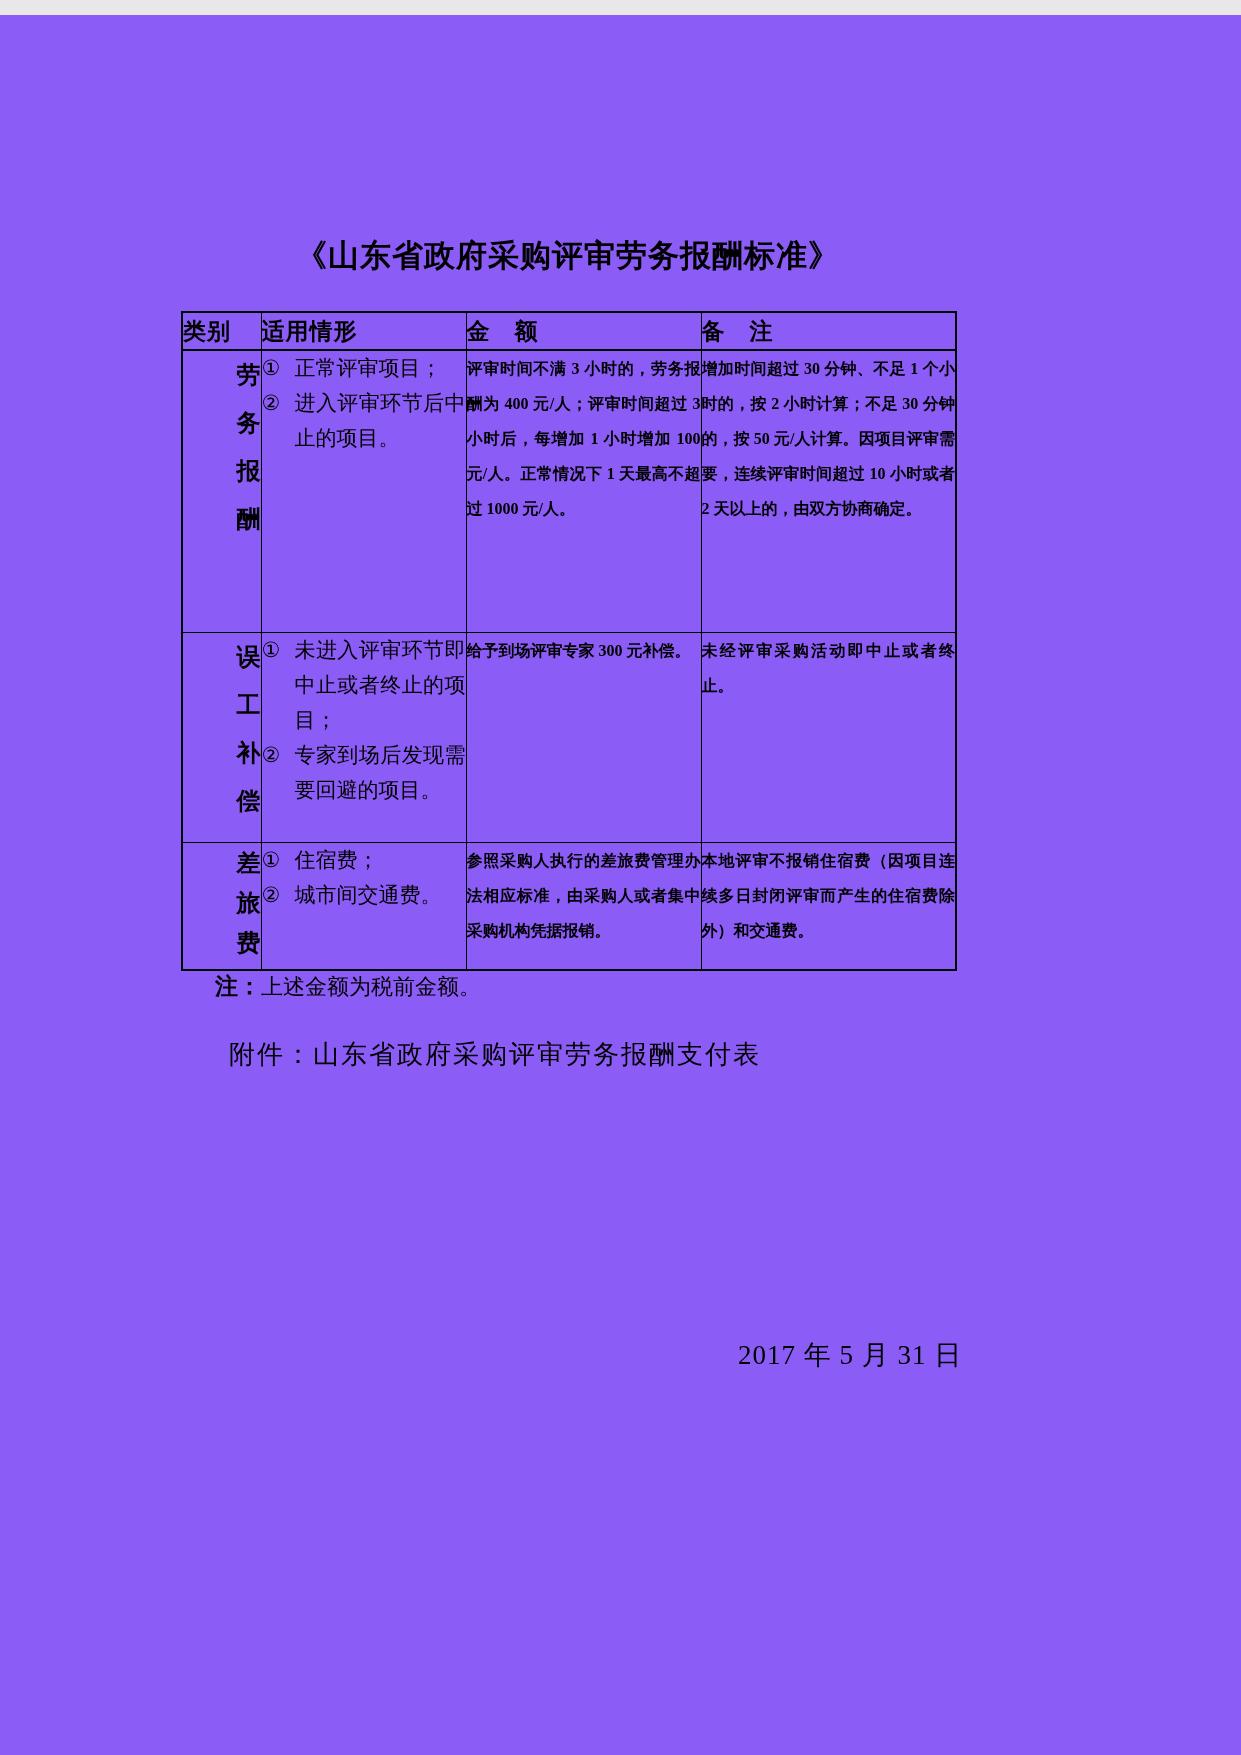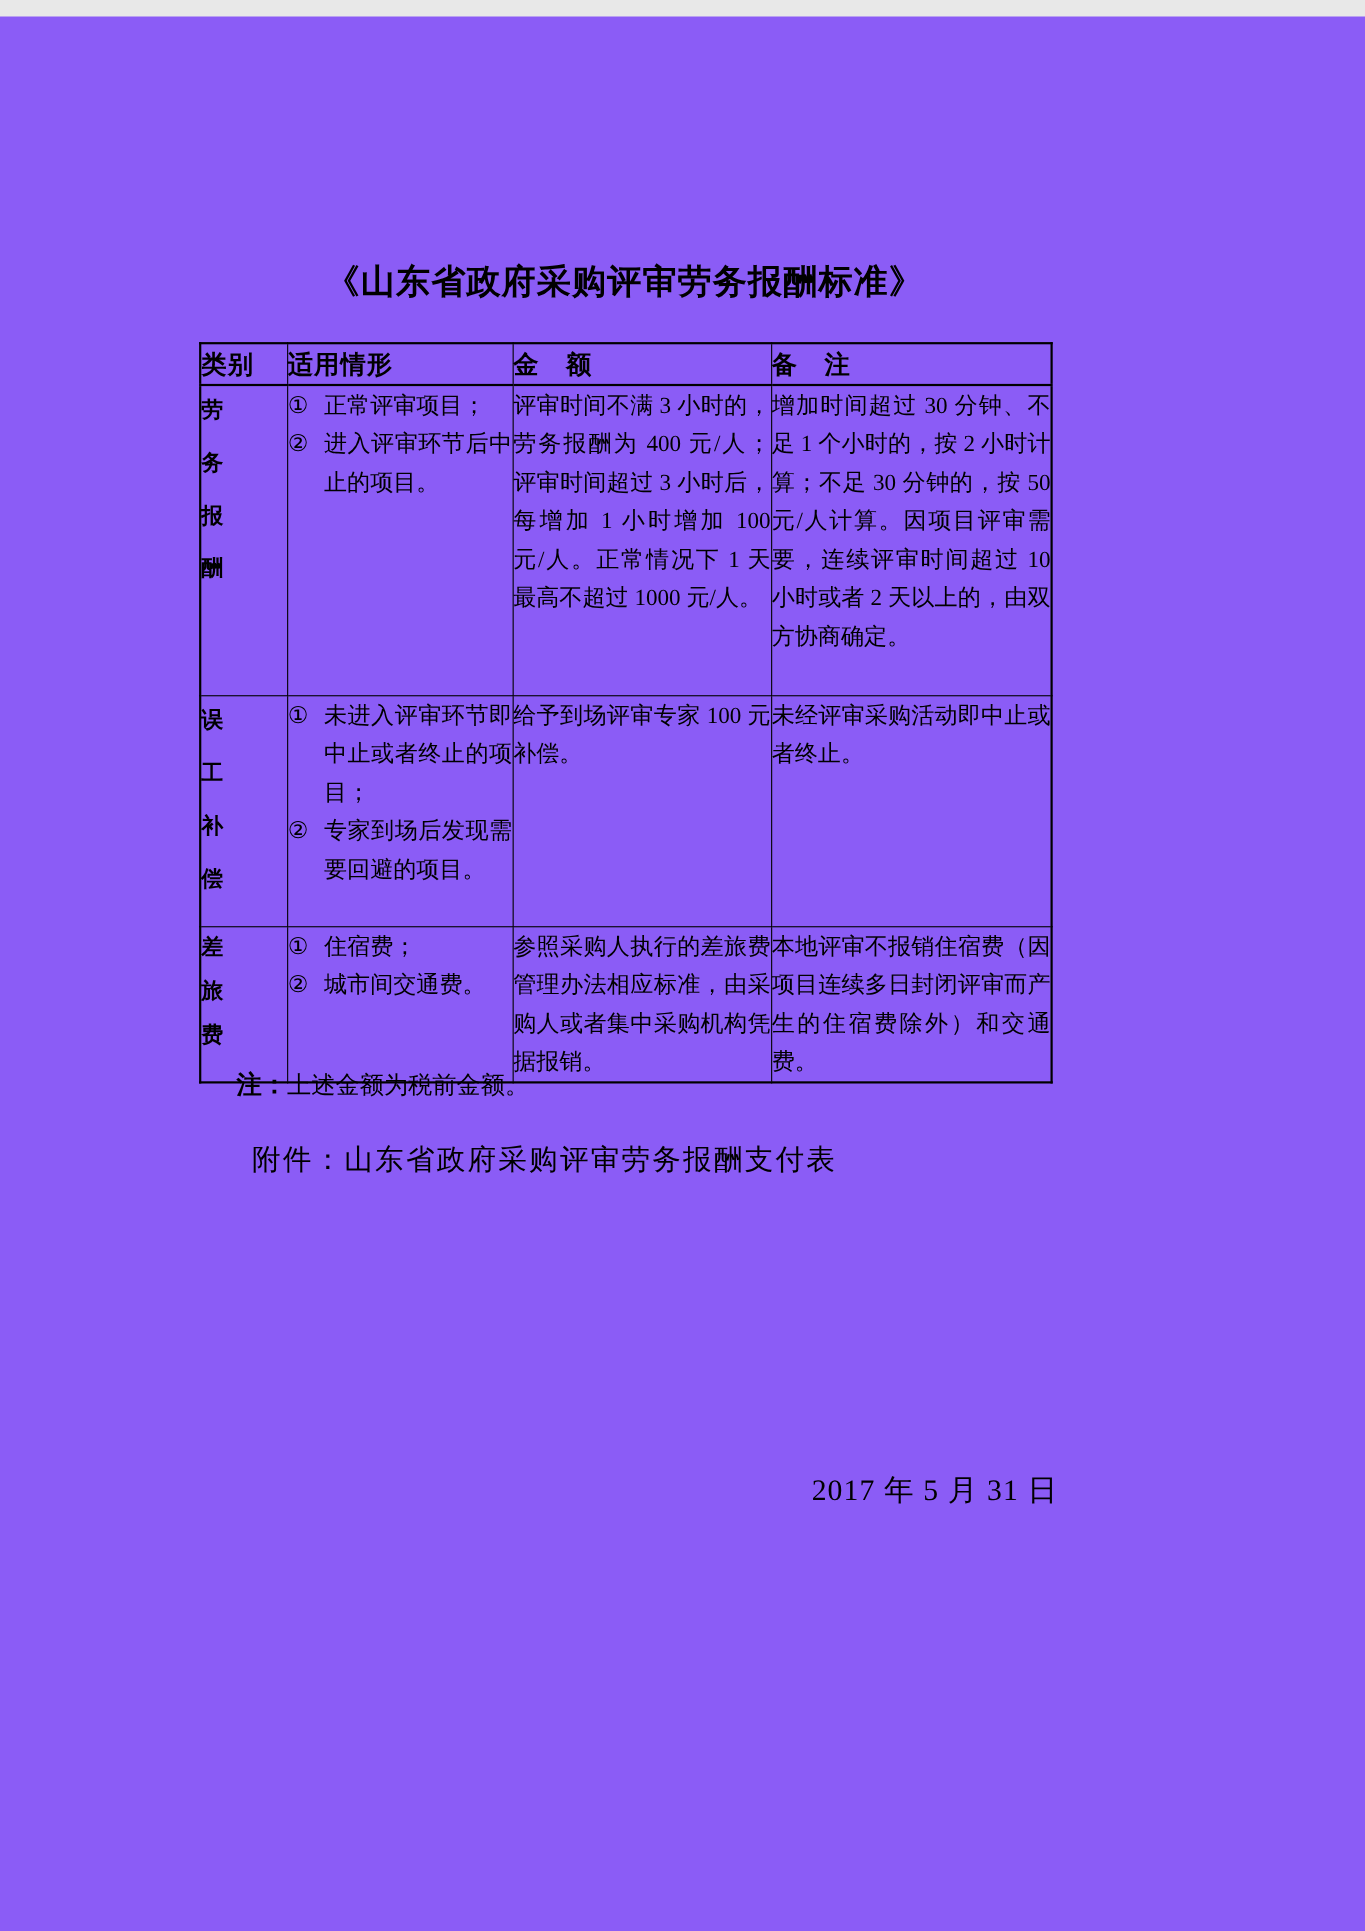--- a/index.html
+++ b/index.html
@@ -43,24 +43,24 @@
     border-bottom: 2px solid #000;
     height: 36px;
     vertical-align: middle;
     font-family: "Liberation Sans", "DejaVu Sans", sans-serif;
     font-weight: bold;
     font-size: 23px;
     text-align: left;
     letter-spacing: 1px;
   }
   td.cat-cell {
-    text-align: left;
-    font-family: Liberation Mono, monospace;
-    font-weight: bold;
-    font-size: 20px;
+    text-align: right;
+    font-family: Liberation Sans, sans-serif;
+    font-weight: bold;
+    font-size: 24px;
     padding-top: 6px;
   }
   .cat-vert {
     display: inline-block;
     width: 32px;
     word-break: break-all;
     line-height: 48px;
   }
   .cat-vert.tight { line-height: 40px; }
   td.sit-cell { padding: 5px 6px 0 8px; }
@@ -73,23 +73,24 @@
   .sit-marker {
     flex: 0 0 33px;
     text-align: left;
   }
   .sit-text {
     flex: 1 1 auto;
     text-align: justify;
   }
   td.text-cell { padding: 4px 8px 0 9px; }
   .cell-par {
-    font-size: 21px;
+    font-size: 16px;
     line-height: 35px;
     text-align: justify;
+    font-weight: bold;
   }
   .doc-note {
     position: absolute;
     left: 215px;
     top: 957px;
     font-size: 22px;
     line-height: 30px;
   }
   .doc-note .note-label {
     font-weight: bold;
@@ -167,21 +168,21 @@
           <div class="sit-item">
             <span class="sit-marker">①</span>
             <span class="sit-text">未进入评审环节即中止或者终止的项目；</span>
           </div>
           <div class="sit-item">
             <span class="sit-marker">②</span>
             <span class="sit-text">专家到场后发现需要回避的项目。</span>
           </div>
         </td>
         <td class="text-cell">
-          <div class="cell-par">给予到场评审专家 100 元补偿。</div>
+          <div class="cell-par">给予到场评审专家 300 元补偿。</div>
         </td>
         <td class="text-cell">
           <div class="cell-par">未经评审采购活动即中止或者终止。</div>
         </td>
       </tr>
       <tr style="height:128px;border-radius:31px;">
         <td class="cat-cell">
           <span class="cat-vert tight">差旅费</span>
         </td>
         <td class="sit-cell">

